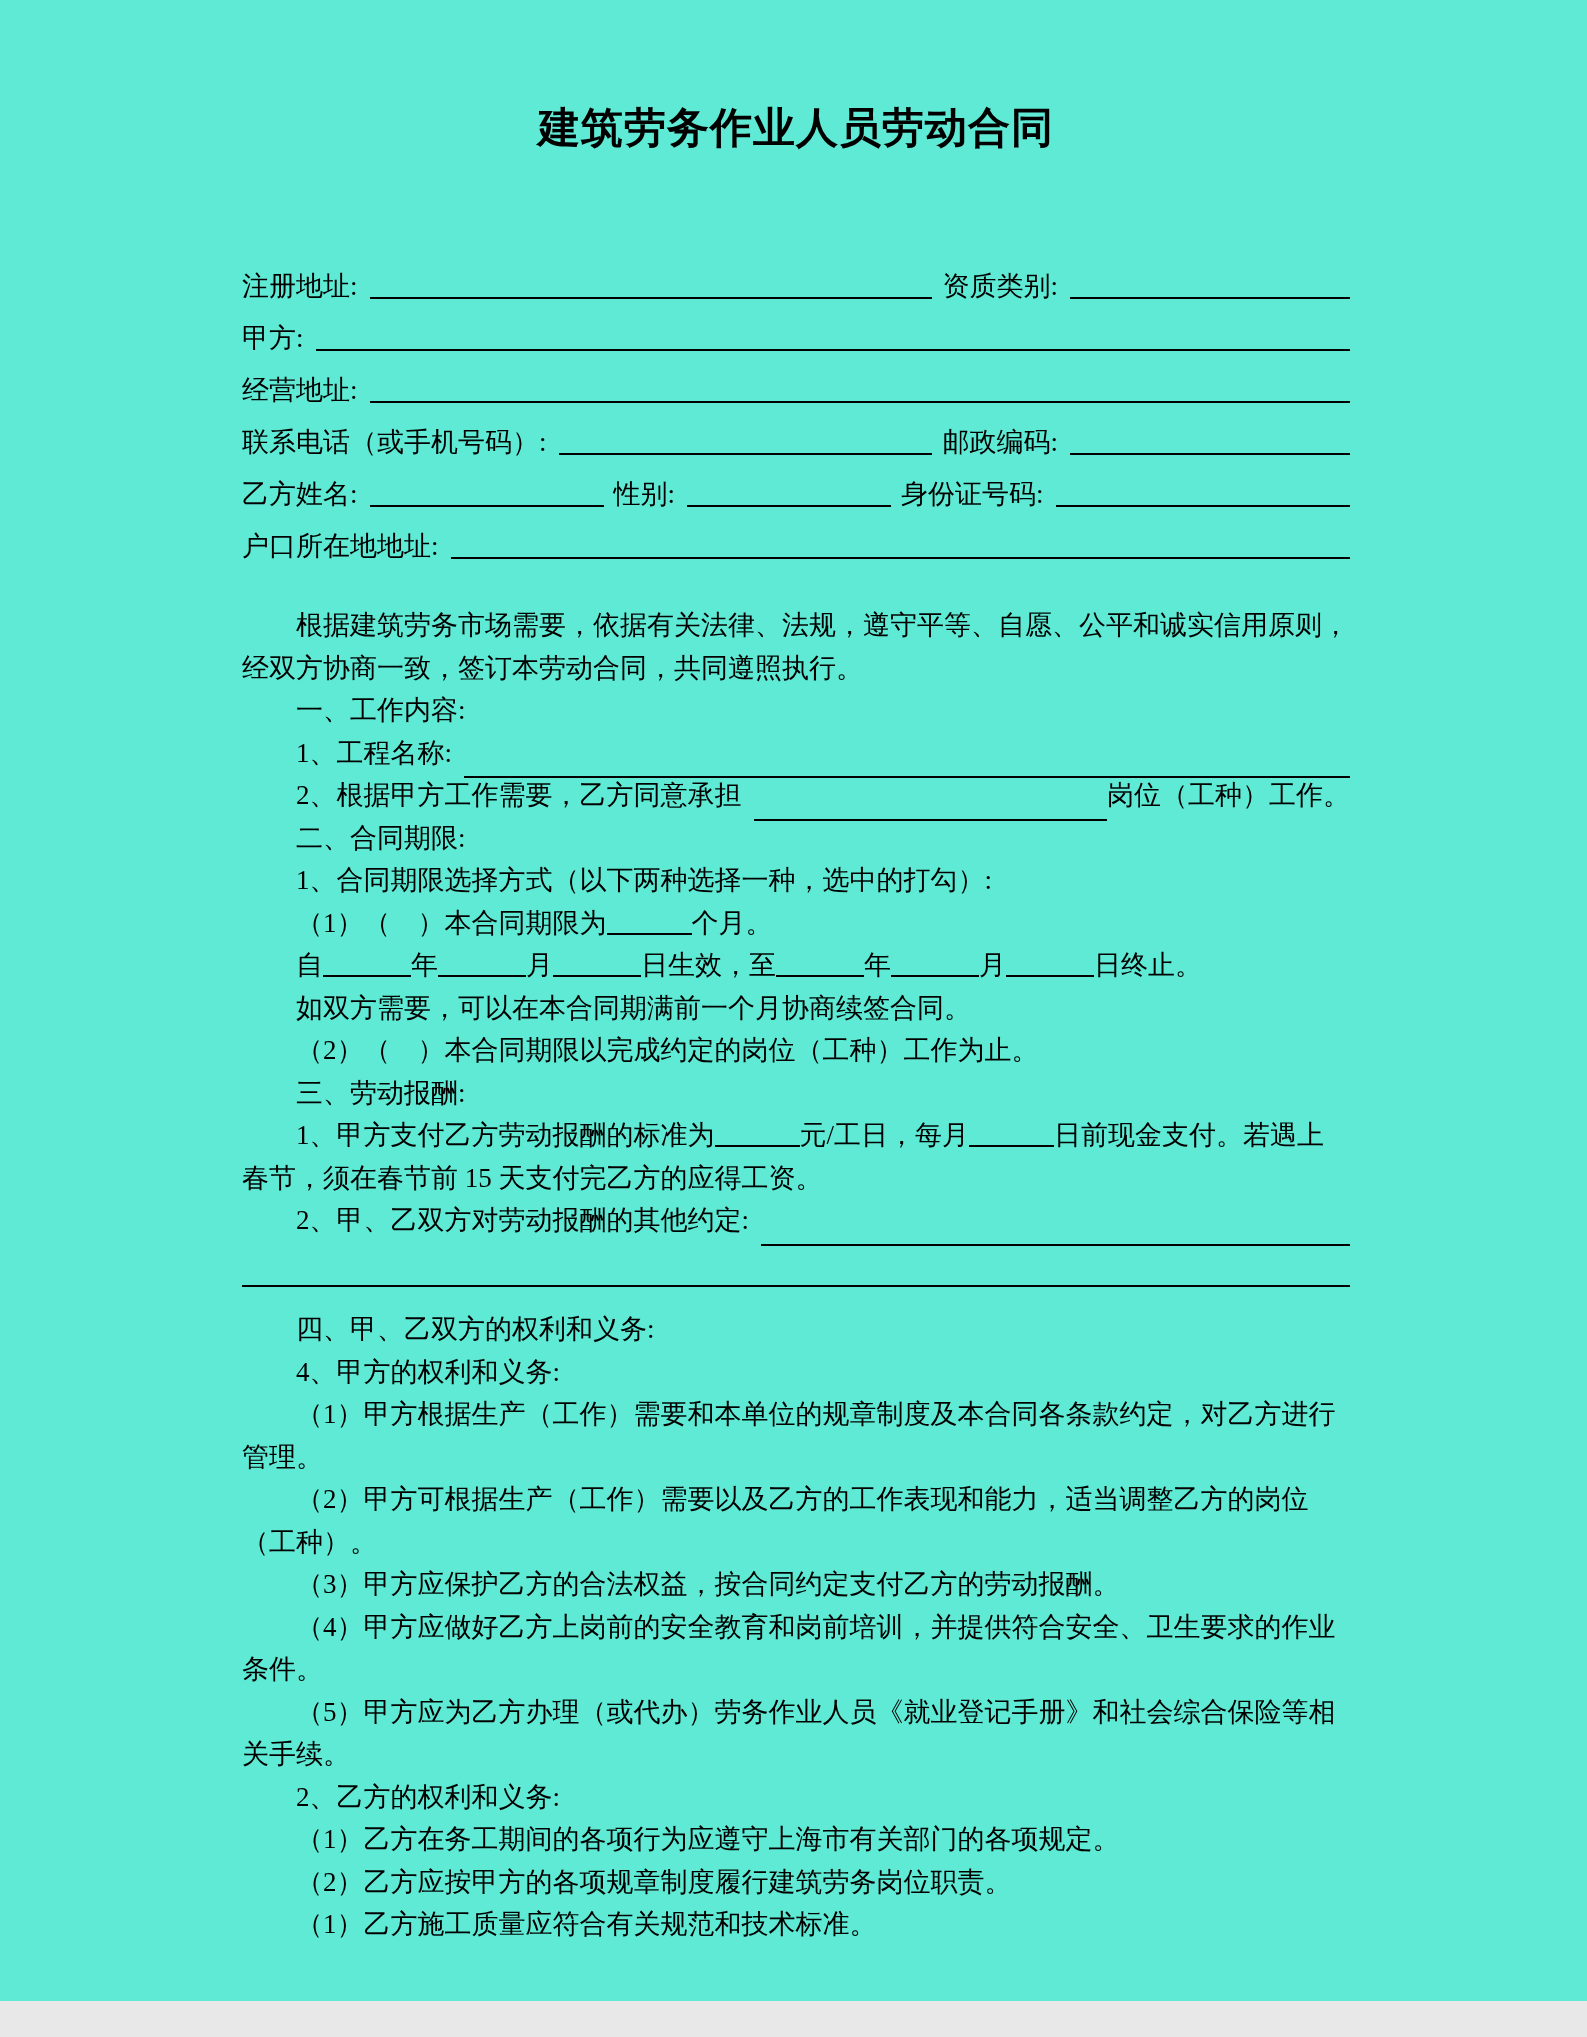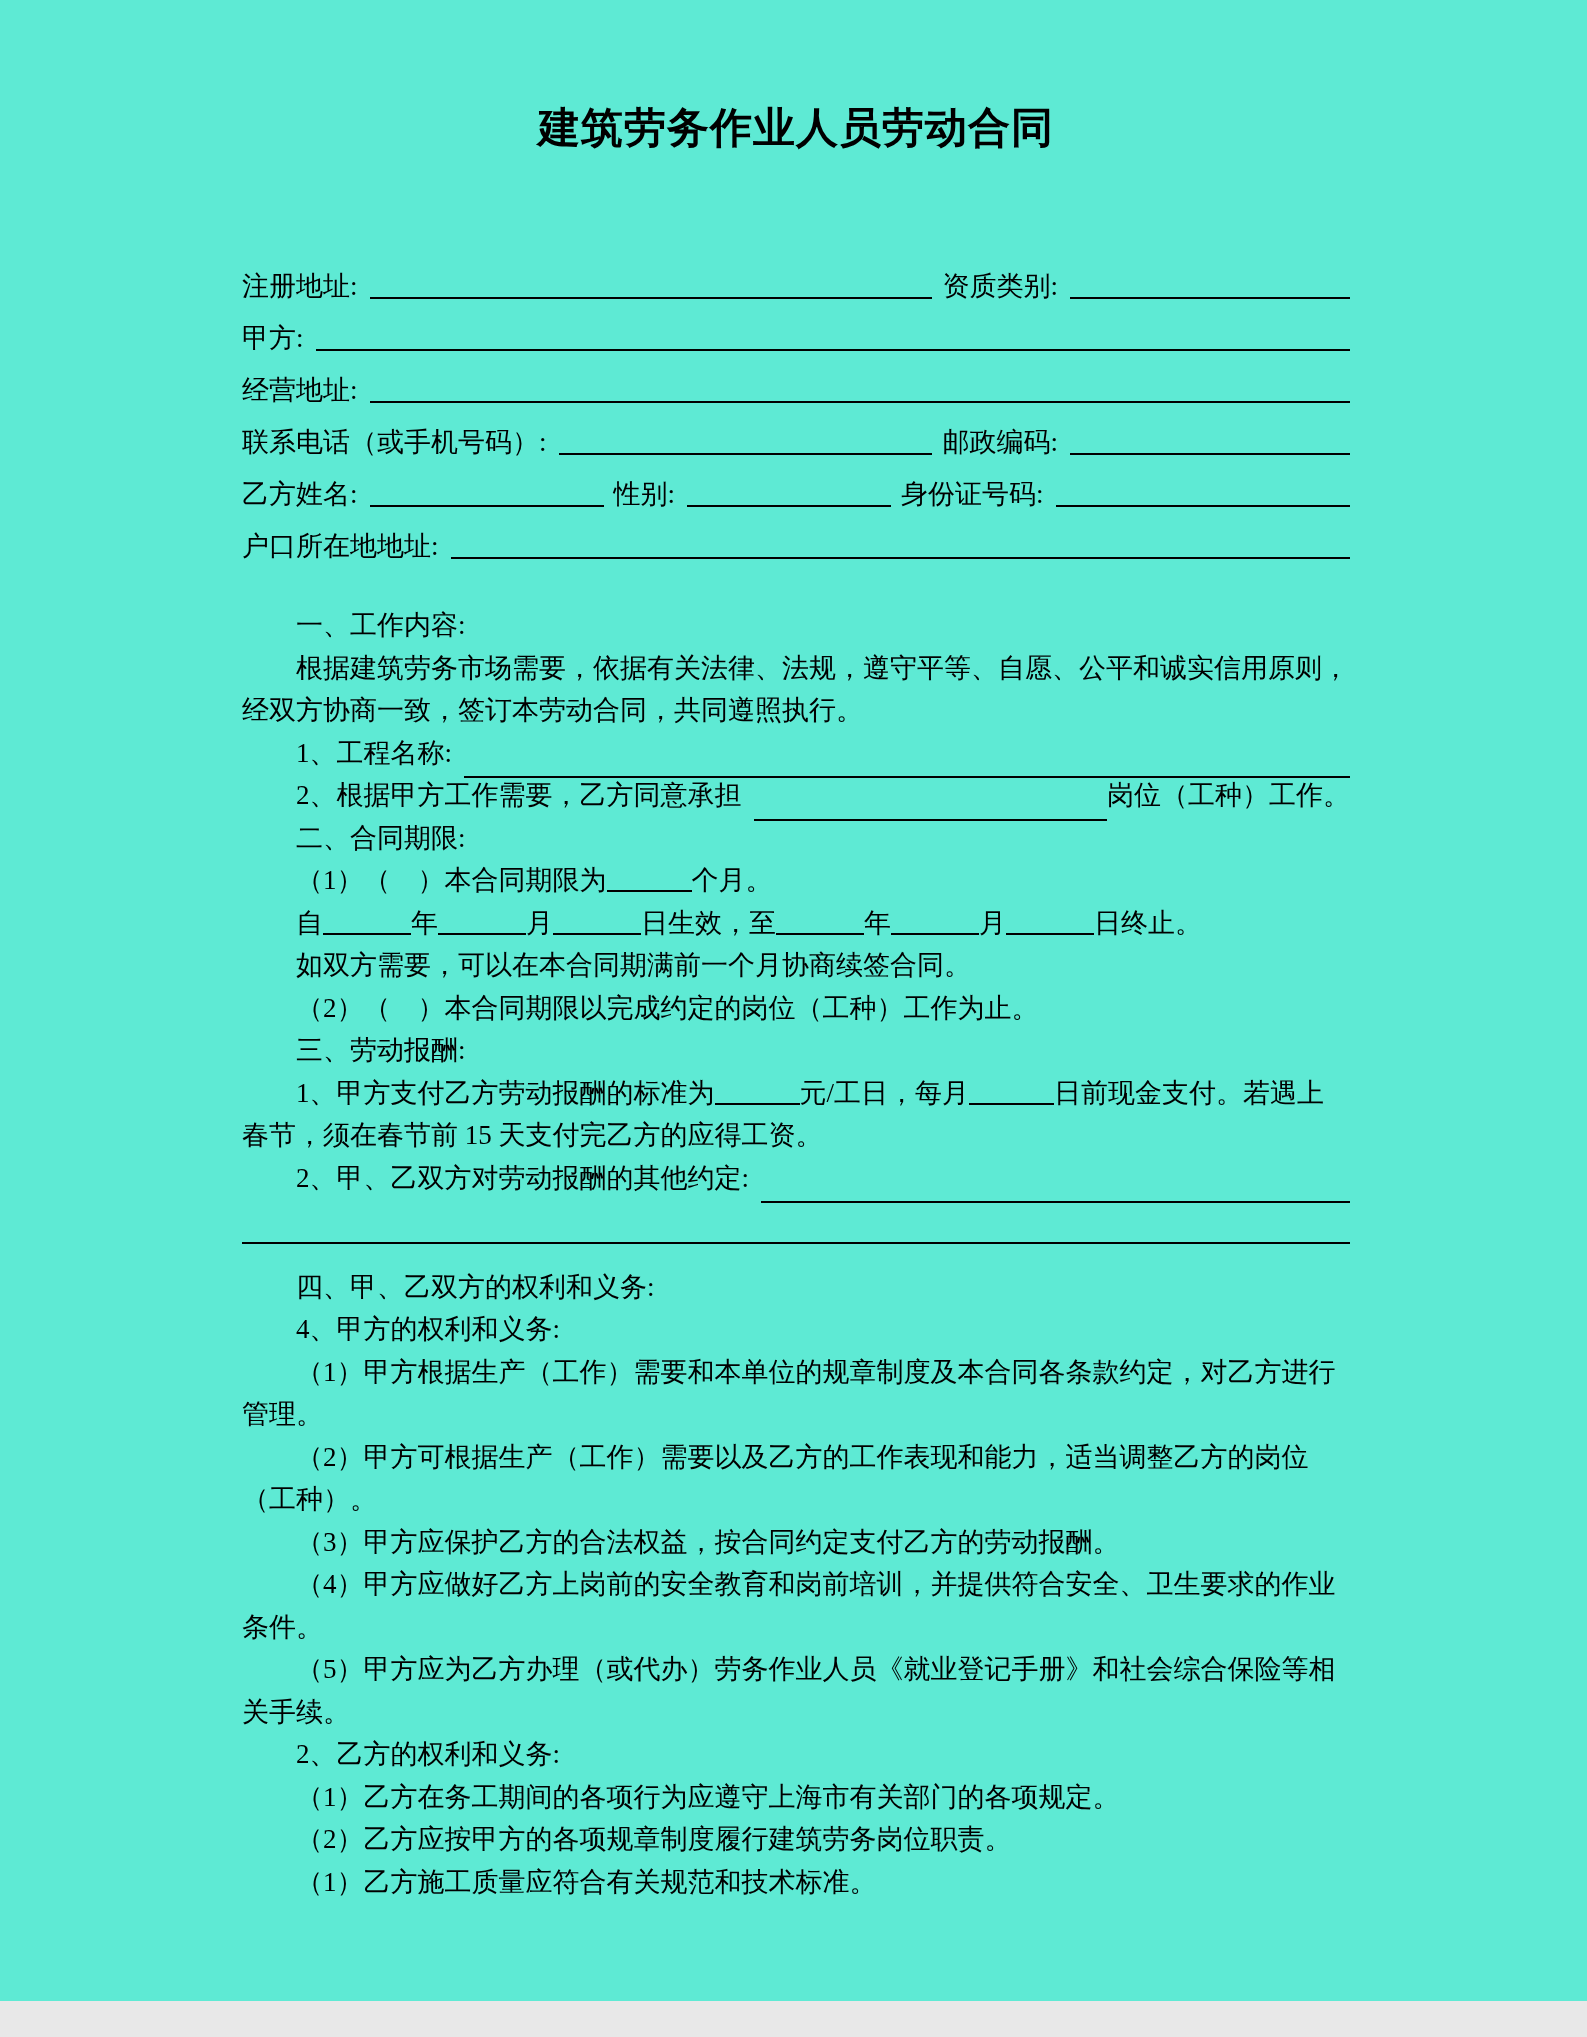--- a/index.html
+++ b/index.html
@@ -107,37 +107,38 @@
 
       <div class="frow">
         <span class="flbl">户口所在地地址:</span>
         <span class="fb grow"></span>
       </div>
 
     </div>
 
     <div class="bodytext">
 
+      <p class="bl ind">根据建筑劳务市场需要，依据有关法律、法规，遵守平等、自愿、公平和诚实信用原则，经双方协商一致，签订本劳动合同，共同遵照执行。</p>
+
       <p class="bl ind">一、工作内容:</p>
-
-      <p class="bl ind">根据建筑劳务市场需要，依据有关法律、法规，遵守平等、自愿、公平和诚实信用原则，经双方协商一致，签订本劳动合同，共同遵照执行。</p>
 
       <p class="bl fx">
         <span class="pre">1、工程名称:</span>
         <span class="fb grow"></span>
       </p>
 
       <p class="bl fx">
         <span class="pre">2、根据甲方工作需要，乙方同意承担</span>
         <span class="fb grow"></span>
         <span class="post">岗位（工种）工作。</span>
       </p>
 
       <p class="bl ind">二、合同期限:</p>
 
+      <p class="bl ind">1、合同期限选择方式（以下两种选择一种，选中的打勾）:</p>
 
       <p class="bl ind"><span>（1）（　）本合同期限为</span><span class="bk w85"></span><span>个月。</span></p>
 
       <p class="bl ind"><span>自</span><span class="bk w88"></span><span>年</span><span class="bk w88"></span><span>月</span><span class="bk w88"></span><span>日生效，至</span><span class="bk w88"></span><span>年</span><span class="bk w88"></span><span>月</span><span class="bk w88"></span><span>日终止。</span></p>
 
       <p class="bl ind">如双方需要，可以在本合同期满前一个月协商续签合同。</p>
 
       <p class="bl ind">（2）（　）本合同期限以完成约定的岗位（工种）工作为止。</p>
 
       <p class="bl ind">三、劳动报酬:</p>

